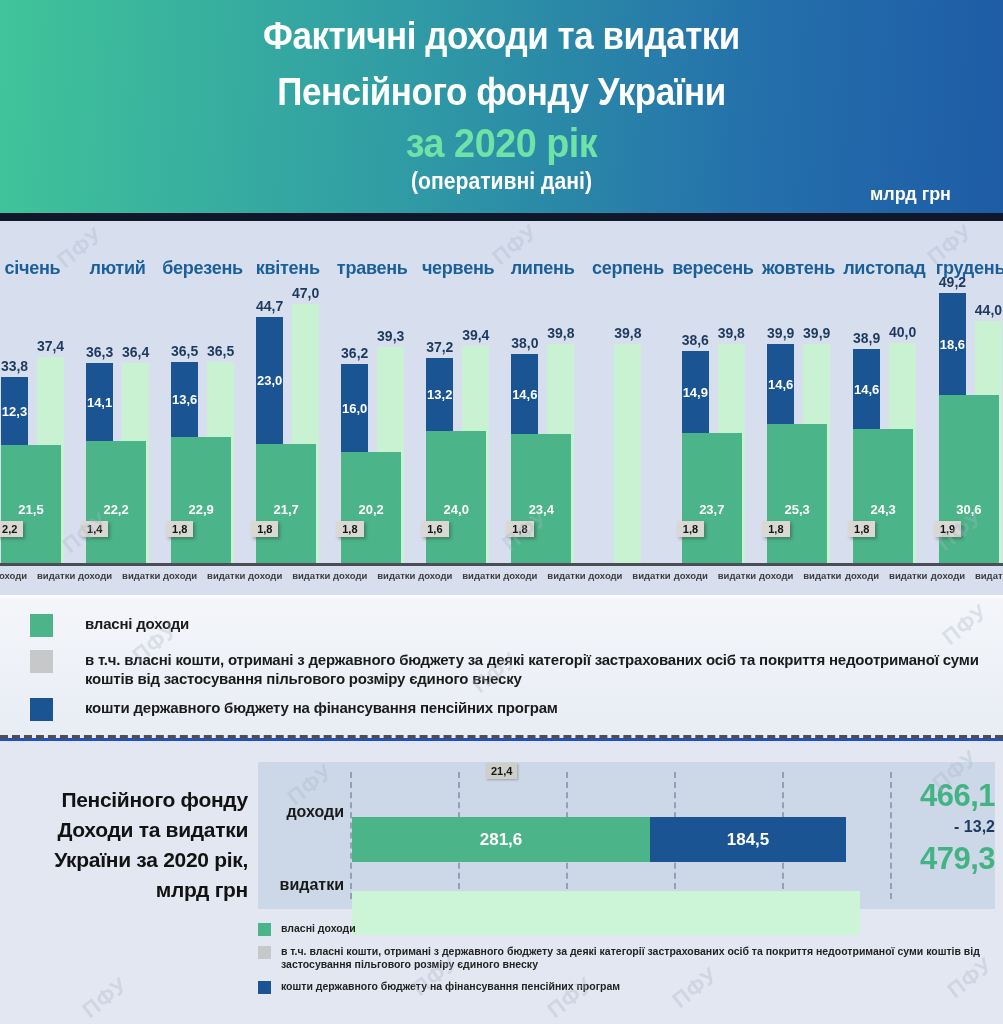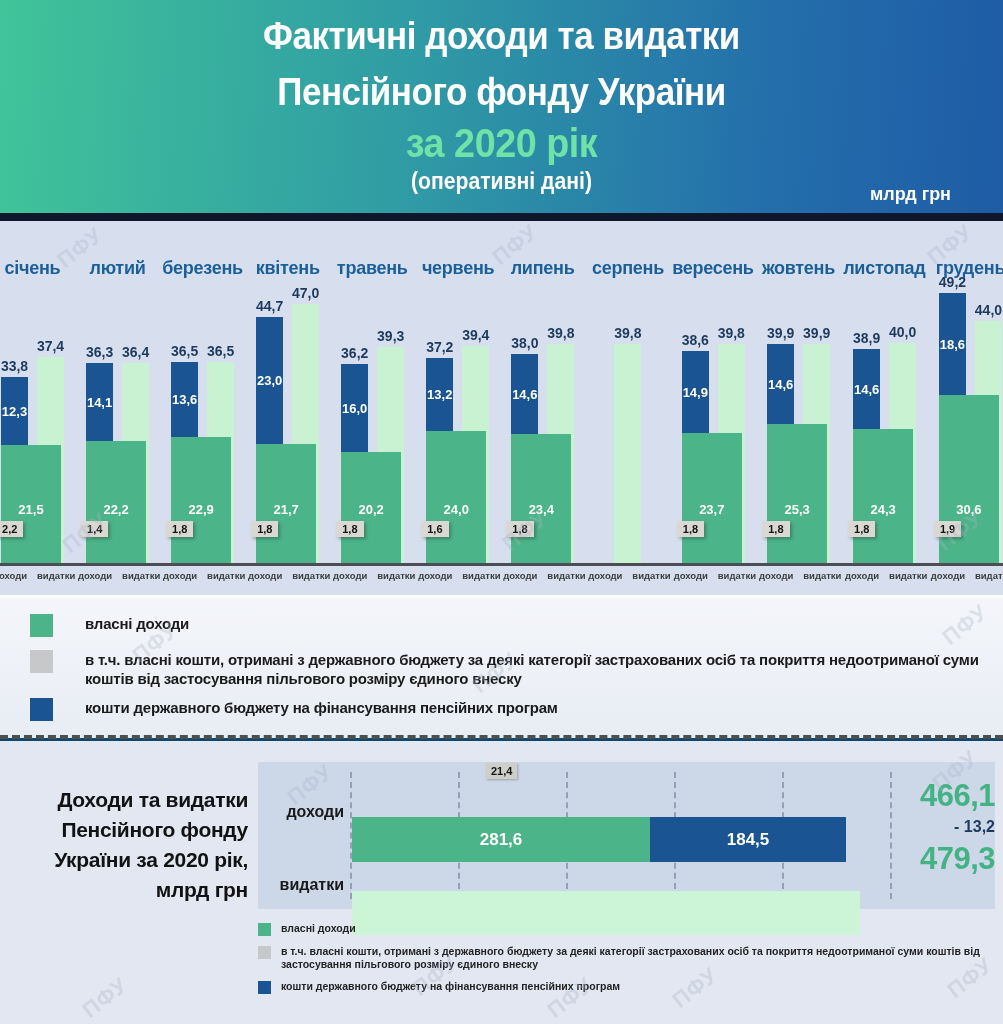--- a/index.html
+++ b/index.html
@@ -1,17 +1,17 @@
 <!DOCTYPE html>
 <html><head>
 <meta charset="utf-8">
 <style>
   html,body{margin:0;padding:0;}
   body{width:1003px;height:1024px;font-family:"Liberation Sans",sans-serif;background:#e2e7f1;}
-  .root{position:relative;width:1003px;height:1024px;overflow:hidden;background:#0c4a6e;}
+  .root{position:relative;width:1003px;height:1024px;overflow:hidden;background:#1d4ed8;}
 
   
   .header{position:absolute;top:0;left:0;width:100%;height:213px;
     background:linear-gradient(93deg,#40c499 0%,#2f9aa5 42%,#2470ab 75%,#1e5ca6 100%);
     color:#fff;text-align:center;}
   .header-inner{transform:scaleX(.92);transform-origin:center;}
   .h-title{font-size:38px;font-weight:bold;line-height:56px;letter-spacing:-.5px;padding-top:8px;}
   .h-year{font-size:41px;font-weight:bold;color:#6fe2a8;line-height:46px;letter-spacing:-.5px;}
   .h-sub{font-size:23px;font-weight:bold;line-height:30px;}
   .h-units{position:absolute;right:52px;bottom:8px;font-size:18px;font-weight:bold;}
@@ -382,22 +382,22 @@
     <div class="lg-row lg-r3">
       <div class="lg-sw sw-blue"></div>
       <div class="lg-txt" style="width:600px">кошти державного бюджету на фінансування пенсійних програм</div>
     </div>
   </div>
 
   <div class="dashed-sep"></div>
 
   <div class="summary">
     <div class="sum-title">
+      <div>Пенсійного фонду</div>
       <div>Доходи та видатки</div>
-      <div>Пенсійного фонду</div>
       <div>України за 2020 рік,</div>
       <div>млрд грн</div>
     </div>
 
     <div class="sum-panel">
       <div class="gridline" style="left:92px"></div>
       <div class="gridline" style="left:200px"></div>
       <div class="gridline" style="left:308px"></div>
       <div class="gridline" style="left:416px"></div>
       <div class="gridline" style="left:524px"></div>

